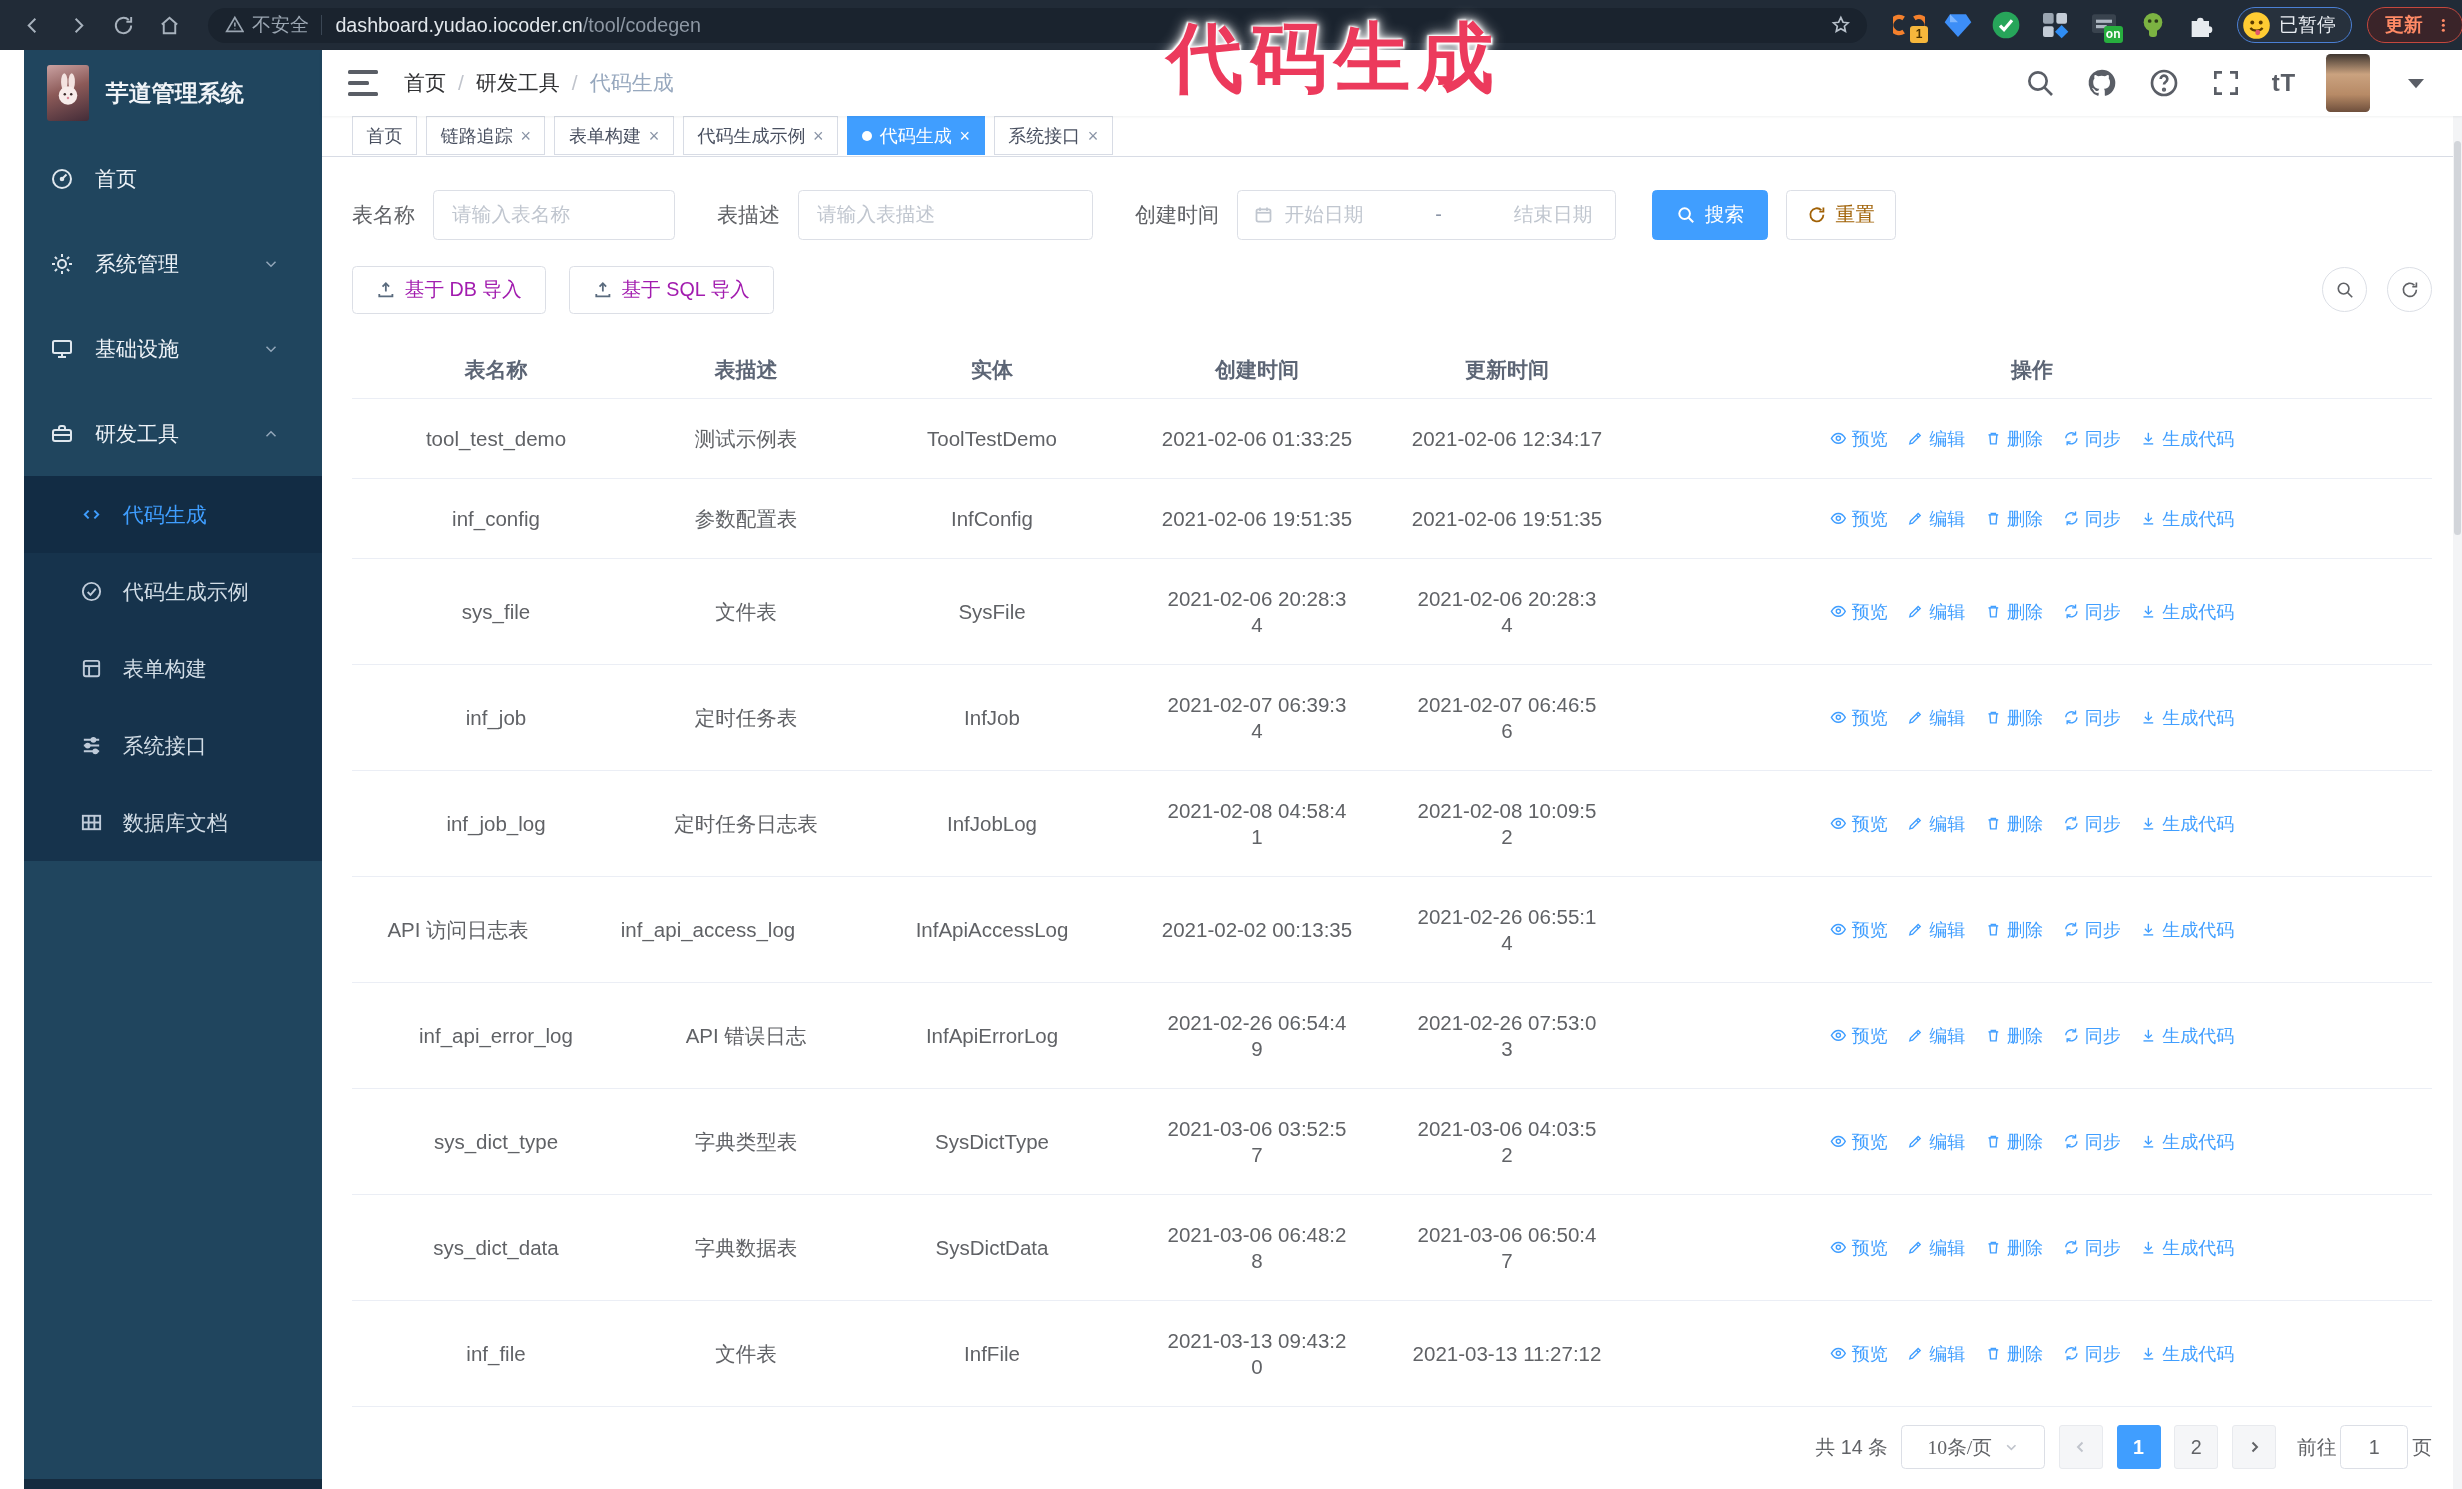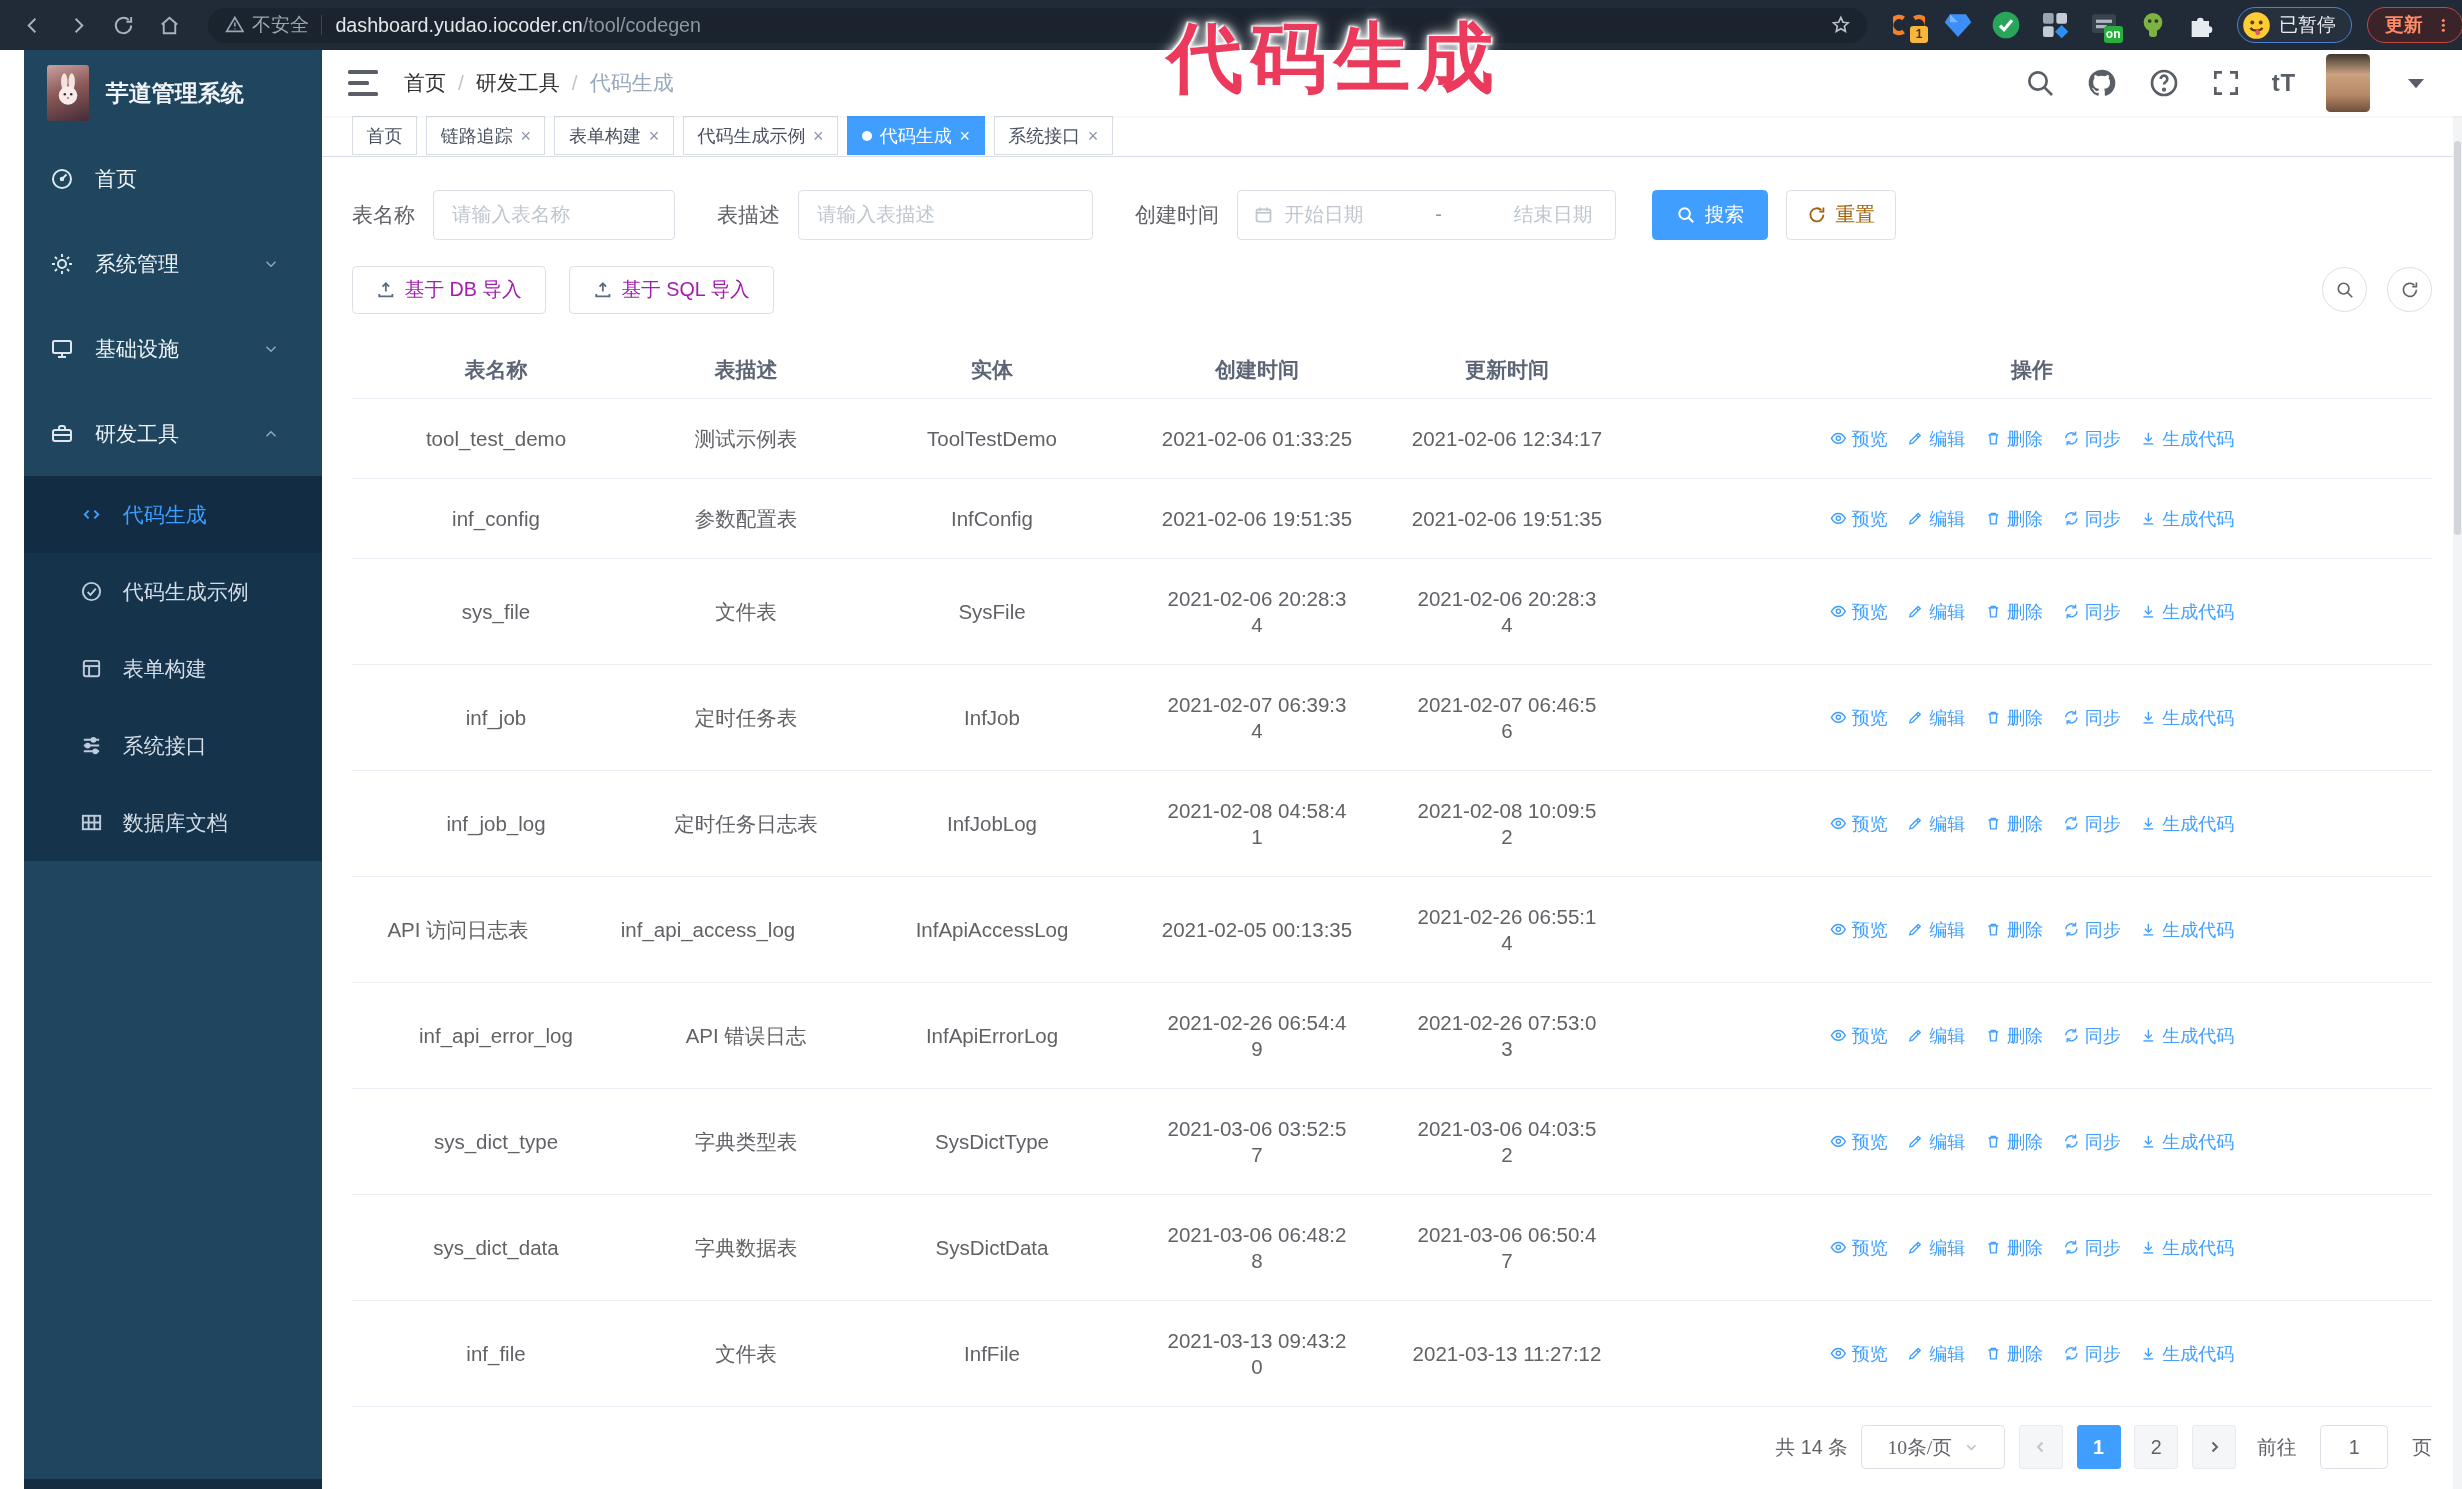--- a/index.html
+++ b/index.html
@@ -113,21 +113,21 @@
   .action-link .icon { width:16.7px; height:16.7px; }
 
   
   .pagination { margin-top:18px; display:flex; align-items:center; justify-content:flex-end; gap:13.6px; font-size:19.7px; color:#606266; padding-bottom:21px; }
   .pg-select { width:144px; height:44px; border:0.8px solid #dcdfe6; border-radius:4.5px; display:flex; align-items:center; justify-content:center; gap:10.6px; color:#606266; cursor:pointer; background:#fff;font-family:Liberation Serif, serif; }
   .pg-select .icon { width:16.7px; height:16.7px; color:#c0c4cc; }
   .pg-btn { min-width:44px; height:44px; border-radius:3px; background:#f5f6f8; border:0.8px solid #e8eaee; display:flex; align-items:center; justify-content:center; color:#606266; cursor:pointer; font-size:19.7px; }
   .pg-btn .icon { width:18px; height:18px; }
   .pg-btn.disabled { color:#c0c4cc; }
   .pg-btn.active { background:#409eff; border-color:#409eff; color:#fff; font-weight:bold; }
-  .pg-goto { display:flex; align-items:center; gap:24px; margin-left:7.6px; }
+  .pg-goto { display:flex; align-items:center; gap:4px; margin-left:7.6px; }
   .pg-input { width:68px; height:44px; border:0.8px solid #dcdfe6; border-radius:4.5px; text-align:center; font-size:19.7px; color:#606266; font-family:inherit; outline:none; }
 
   
   .win-scroll { position:absolute; right:0; top:50px; width:9px; height:1440px; background:#f3f4f6; }
   .win-thumb { position:absolute; left:0.8px; top:91px; width:7.6px; height:394px; border-radius:3.8px; background:#d2d5da; }
 
   .icon svg { width:100%; height:100%; display:block; }
 </style>
 </head>
 <body>
@@ -854,21 +854,21 @@
                       </span>
                       <span>生成代码</span>
                     </a>
                   </div>
                 </div>
               </div>
               <div class="tr">
                 <div class="td c1">API 访问日志表</div>
                 <div class="td c0">inf_api_access_log</div>
                 <div class="td c2">InfApiAccessLog</div>
-                <div class="td c3 date">2021-02-05 00:13:35</div>
+                <div class="td c3 date">2021-02-02 00:13:35</div>
                 <div class="td c4 date">2021-02-26 06:55:1
 4</div>
                 <div class="td c5">
                   <div class="actions">
                     <a class="action-link">
                       <span class="icon">
                         <svg viewBox="0 0 24 24" fill="none" stroke="currentColor" stroke-width="2">
                           <path d="M2 12s4-7 10-7 10 7 10 7-4 7-10 7S2 12 2 12z"></path>
                           <circle cx="12" cy="12" r="3"></circle>
                         </svg>

